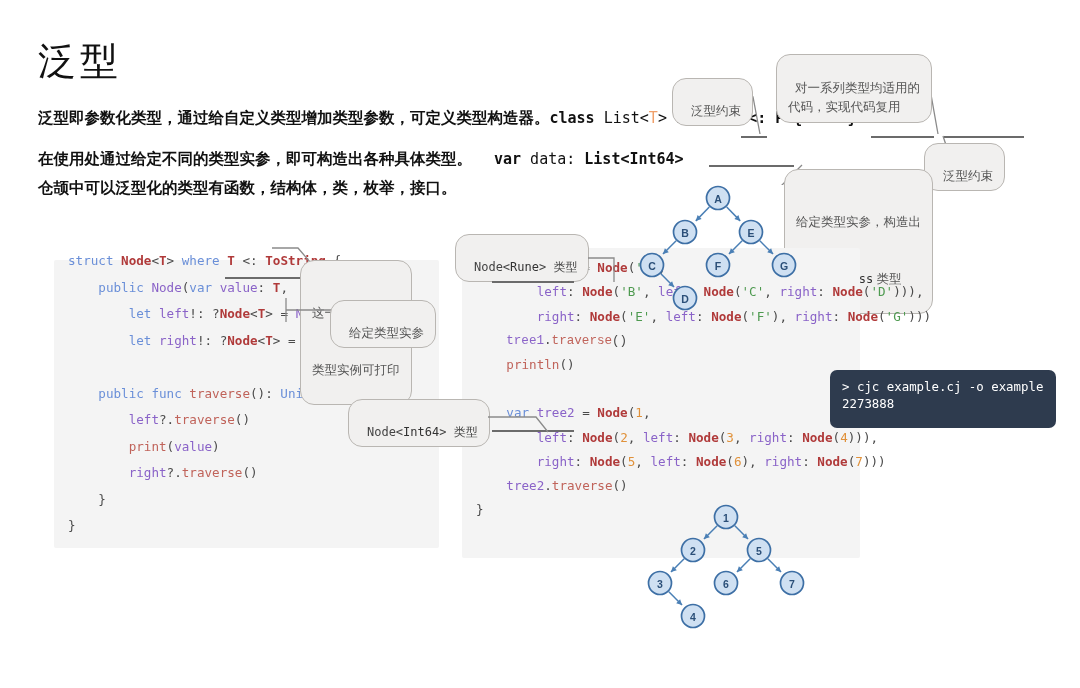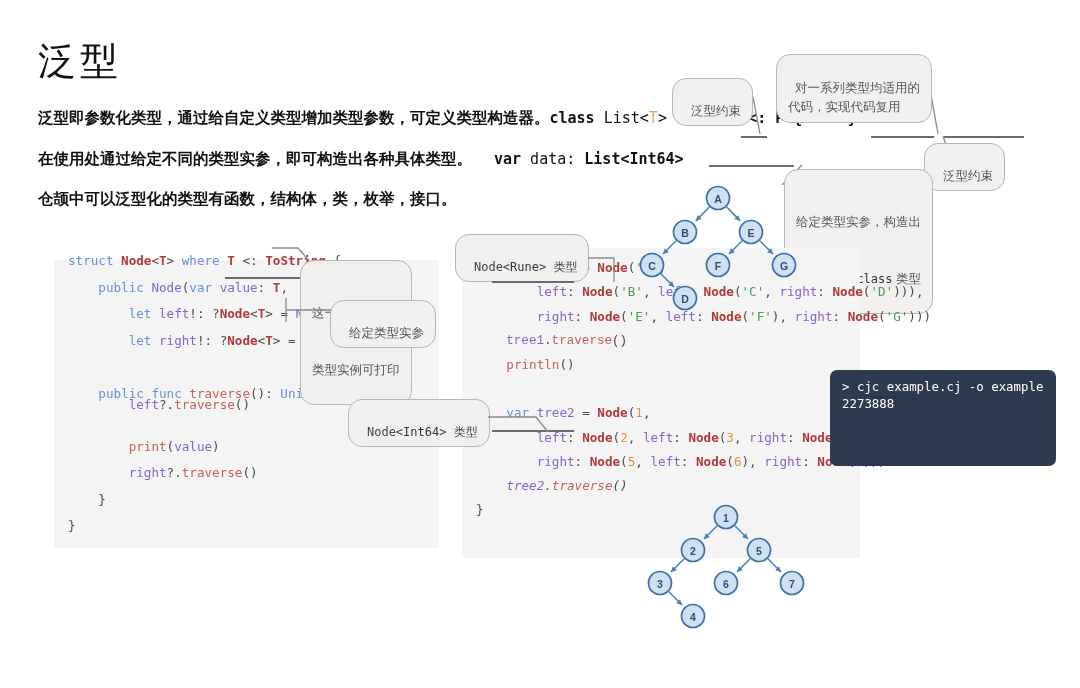--- a/index.html
+++ b/index.html
@@ -72,21 +72,21 @@
 </head>
 <body>
 
 <div id="title">泛型</div>
 
 <div id="intro">
   <div class="iline"><span>泛型即参数化类型，通过给自定义类型增加类型参数，可定义类型构造器。</span><span class="code"><span class="b">class</span><span class="n"> List&lt;</span><span class="n orange">T</span><span class="n">&gt; </span><span class="b">where</span><span class="n"> </span><span class="b orange">T</span><span class="b"> &lt;: P { ... }</span></span></div>
 
   <div class="iline" style="margin-top:13px"><span>在使用处通过给定不同的类型实参，即可构造出各种具体类型。</span><span style="display:inline-block;width:22px"></span><span class="code"><span class="b">var</span><span class="n"> data: </span><span class="b">List&lt;Int64&gt;</span></span></div>
 
-  <div class="iline" style="margin-top:12px"><span>仓颉中可以泛型化的类型有</span><span>函数，结构体，类，枚举，接口。</span></div>
+  <div class="iline" style="margin-top:1px"><span>仓颉中可以泛型化的类型有</span><span>函数，结构体，类，枚举，接口。</span></div>
 </div>
 
 <div class="uline" style="left:741px;top:136px;width:26px;"></div>
 <div class="uline" style="left:944px;top:136px;width:80px;"></div>
 <div class="uline" style="left:871px;top:136px;width:63px;"></div>
 <div class="uline" style="left:709px;top:165px;width:85px;"></div>
 
 <svg class="lead" style="left:630px;top:55px;width:450px;height:130px;">
   <path d="M108,42 L123,42 L130,79"></path>
   <path d="M285,34 L300,34 L308,79"></path>
@@ -100,34 +100,34 @@
 
 <div class="pill" style="left:776px;top:54px;line-height:19px;">
   <span style="white-space:pre-line">对一系列类型均适用的
 代码，实现代码复用</span>
 </div>
 
 <div class="pill" style="left:924px;top:143px;">
   <span>泛型约束</span>
 </div>
 
-<div class="pill" style="left:784px;top:169px;line-height:19px;text-align:right;">
+<div class="pill" style="left:784px;top:169px;line-height:19px;">
   <div>给定类型实参，构造出</div>
   <div><span>具体的 </span><span class="mono bb">class</span><span> 类型</span></div>
 </div>
 
 <div class="codepanel" style="left:54px;top:260px;width:385px;height:288px;"></div>
 <div id="left-code" style="position:absolute;left:68px;top:253px;">
     <div class="codeline" style="top: 0px; left: 0px;"><span class="kw">struct </span><span class="ty">Node</span><span class="pu">&lt;</span><span class="ty">T</span><span class="pu">&gt; </span><span class="kw">where </span><span class="ty">T</span><span class="pu"> &lt;: </span><span class="ty">ToString</span><span class="pu"> {</span></div>
     <div class="codeline" style="top: 26.5px; left: 0px;"><span class="kw">    public </span><span class="pl">Node</span><span class="pu">(</span><span class="kw">var </span><span class="pl">value</span><span class="pu">: </span><span class="ty">T</span><span class="pu">,</span></div>
     <div class="codeline" style="top: 53px; left: 0px;"><span class="kw">        let </span><span class="pl">left</span><span class="pu">!: </span><span class="pu">?</span><span class="ty">Node</span><span class="pu">&lt;</span><span class="ty">T</span><span class="pu">&gt; = </span><span class="kw2">None</span><span class="pu">,</span></div>
     <div class="codeline" style="top: 79.5px; left: 0px;"><span class="kw">        let </span><span class="pl">right</span><span class="pu">!: </span><span class="pu">?</span><span class="ty">Node</span><span class="pu">&lt;</span><span class="ty">T</span><span class="pu">&gt; = </span><span class="kw2">None</span><span class="pu">) {}</span></div>
     <div class="codeline" style="top: 106px; left: 0px;">&nbsp;</div>
     <div class="codeline" style="top: 132.5px; left: 0px;"><span class="kw">    public func </span><span class="fn">traverse</span><span class="pu">(): </span><span class="kw">Unit</span><span class="pu"> {</span></div>
-    <div class="codeline" style="top: 144px; left: 0px;"><span class="pu">        </span><span class="pl">left</span><span class="pu">?.</span><span class="fn">traverse</span><span class="pu">()</span></div>
+    <div class="codeline" style="top: 159px; left: 0px;"><span class="pu">        </span><span class="pl">left</span><span class="pu">?.</span><span class="fn">traverse</span><span class="pu">()</span></div>
     <div class="codeline" style="top: 185.5px; left: 0px;"><span class="pu">        </span><span class="fn">print</span><span class="pu">(</span><span class="pl">value</span><span class="pu">)</span></div>
     <div class="codeline" style="top: 212px; left: 0px;"><span class="pu">        </span><span class="pl">right</span><span class="pu">?.</span><span class="fn">traverse</span><span class="pu">()</span></div>
     <div class="codeline" style="top: 238.5px; left: 0px;"><span class="pu">    }</span></div>
     <div class="codeline" style="top: 265px; left: 0px;"><span class="pu">}</span></div>
   </div>
 
 <div class="uline" style="left:225px;top:277px;width:99px;"></div>
 <svg class="lead" style="left:270px;top:230px;width:60px;height:55px;">
   <path d="M2,18 L28,18 L52,46"></path>
 </svg>
@@ -150,41 +150,41 @@
     <div class="codeline" style="top: 0px; left: 0px;"><span class="kw">main</span><span class="pu">() {</span></div>
     <div class="codeline" style="top: 24.2px; left: 0px;"><span class="kw">    var </span><span class="pl">tree1</span><span class="pu"> = </span><span class="ty">Node</span><span class="pu">(</span><span class="st">'A'</span><span class="pu">,</span></div>
     <div class="codeline" style="top: 48.4px; left: 0px;"><span class="pu">        </span><span class="pl">left</span><span class="pu">: </span><span class="ty">Node</span><span class="pu">(</span><span class="st">'B'</span><span class="pu">, </span><span class="pl">left</span><span class="pu">: </span><span class="ty">Node</span><span class="pu">(</span><span class="st">'C'</span><span class="pu">, </span><span class="pl">right</span><span class="pu">: </span><span class="ty">Node</span><span class="pu">(</span><span class="st">'D'</span><span class="pu">))),</span></div>
     <div class="codeline" style="top: 72.6px; left: 0px;"><span class="pu">        </span><span class="pl">right</span><span class="pu">: </span><span class="ty">Node</span><span class="pu">(</span><span class="st">'E'</span><span class="pu">, </span><span class="pl">left</span><span class="pu">: </span><span class="ty">Node</span><span class="pu">(</span><span class="st">'F'</span><span class="pu">), </span><span class="pl">right</span><span class="pu">: </span><span class="ty">Node</span><span class="pu">(</span><span class="st">'G'</span><span class="pu">)))</span></div>
     <div class="codeline" style="top: 96.8px; left: 0px; font-family: Liberation Mono, monospace;"><span class="pu">    </span><span class="pl">tree1</span><span class="pu">.</span><span class="fn">traverse</span><span class="pu">()</span></div>
     <div class="codeline" style="top: 121px; left: 0px;"><span class="pu">    </span><span class="fn">println</span><span class="pu">()</span></div>
     <div class="codeline" style="top: 145.2px; left: 0px;">&nbsp;</div>
     <div class="codeline" style="top: 169.4px; left: 0px;"><span class="kw">    var </span><span class="pl">tree2</span><span class="pu"> = </span><span class="ty">Node</span><span class="pu">(</span><span class="nu">1</span><span class="pu">,</span></div>
     <div class="codeline" style="top: 193.6px; left: 0px;"><span class="pu">        </span><span class="pl">left</span><span class="pu">: </span><span class="ty">Node</span><span class="pu">(</span><span class="nu">2</span><span class="pu">, </span><span class="pl">left</span><span class="pu">: </span><span class="ty">Node</span><span class="pu">(</span><span class="nu">3</span><span class="pu">, </span><span class="pl">right</span><span class="pu">: </span><span class="ty">Node</span><span class="pu">(</span><span class="nu">4</span><span class="pu">))),</span></div>
     <div class="codeline" style="top: 217.8px; left: 0px;"><span class="pu">        </span><span class="pl">right</span><span class="pu">: </span><span class="ty">Node</span><span class="pu">(</span><span class="nu">5</span><span class="pu">, </span><span class="pl">left</span><span class="pu">: </span><span class="ty">Node</span><span class="pu">(</span><span class="nu">6</span><span class="pu">), </span><span class="pl">right</span><span class="pu">: </span><span class="ty">Node</span><span class="pu">(</span><span class="nu">7</span><span class="pu">)))</span></div>
-    <div class="codeline" style="top: 242px; left: 0px; font-style: italic;"><span class="pu">    </span><span class="pl">tree2</span><span class="pu">.</span><span class="fn">traverse</span><span class="pu">()</span></div>
+    <div class="codeline" style="top: 242px; left: 0px;"><span class="pu">    </span><span class="pl">tree2</span><span class="pu">.</span><span class="fn">traverse</span><span class="pu">()</span></div>
     <div class="codeline" style="top: 266.2px; left: 0px;"><span class="pu">}</span></div>
   </div>
 
 <div class="pill" style="left:455px;top:234px;">
   <span class="mono">Node&lt;</span><span class="mono bb">Rune</span><span class="mono">&gt; 类型</span>
 </div>
 <div class="uline" style="left:492px;top:281px;width:82px;"></div>
 <svg class="lead" style="left:586px;top:244px;width:50px;height:44px;">
   <path d="M2,14 L28,14 L28,38"></path>
 </svg>
 
 <div class="pill" style="left:348px;top:399px;">
   <span class="mono">Node&lt;</span><span class="mono bb">Int64</span><span class="mono">&gt; 类型</span>
 </div>
 <div class="uline" style="left:492px;top:430px;width:82px;"></div>
 <svg class="lead" style="left:486px;top:408px;width:70px;height:30px;">
   <path d="M2,9 L50,9 L62,24"></path>
 </svg>
 
-<div id="terminal" style="left: 830px; top: 370px; width: 226px; height: 96px; background: rgb(46, 59, 78); color: rgb(255, 255, 255);"><div>&gt; cjc example.cj -o example</div><div>2273888</div></div>
+<div id="terminal" style="left: 830px; top: 370px; width: 226px; height: 58px; background: rgb(46, 59, 78); color: rgb(255, 255, 255);"><div>&gt; cjc example.cj -o example</div><div>2273888</div></div>
 
 <svg class="treesvg" id="tree-letters" style="left:0;top:0;width:1080px;height:688px;pointer-events:none;">
     <line x1="709.2940577853917" y1="206.96975864535395" x2="695.7953683461142" y2="220.8774992797611" class="tedge"></line>
     <polygon points="695.7953683461142,220.8774992797611 697.6167569839826,214.9806744197331 701.635208857101,218.8809365318776" class="tarrow"></polygon>
     <line x1="726.7059422146083" y1="206.96975864535395" x2="740.2046316538858" y2="220.8774992797611" class="tedge"></line>
     <polygon points="740.2046316538858,220.8774992797611 734.364791142899,218.8809365318776 738.3832430160174,214.9806744197331" class="tarrow"></polygon>
     <line x1="676.1611652351681" y1="240.83883476483186" x2="662.9601551083915" y2="254.0398448916085" class="tedge"></line>
     <polygon points="662.9601551083915,254.0398448916085 664.8693434175951,248.17085860776015 668.8291413922399,252.13065658240484" class="tarrow"></polygon>
     <line x1="742.1611652351681" y1="240.83883476483186" x2="728.9601551083915" y2="254.0398448916085" class="tedge"></line>
     <polygon points="728.9601551083915,254.0398448916085 730.8693434175951,248.17085860776015 734.8291413922399,252.13065658240484" class="tarrow"></polygon>

